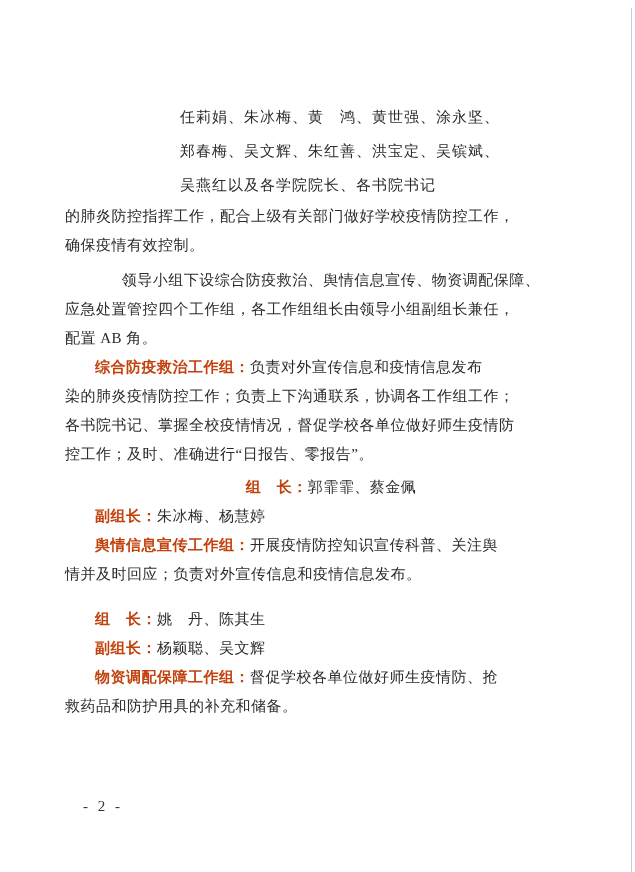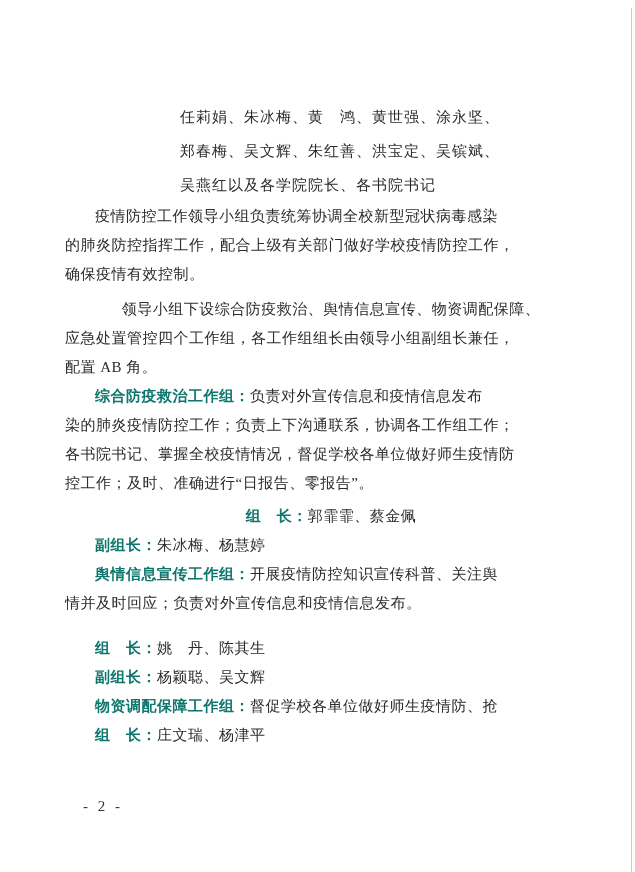--- a/index.html
+++ b/index.html
@@ -43,21 +43,21 @@
     line-height: 29px;
     letter-spacing: 0.5px;
     white-space: nowrap;
   }
   .ind { padding-left: 30px; }
   .mt6 { margin-top: 6px; text-align: center; }
   .mt4 { margin-top: 4px; text-align: center; }
   .mt3 { margin-top: 16px; }
   .lbl {
     font-weight: bold;
-    color: #0f766e;
+    color: #c2410c;
   }
   .page-number {
     position: absolute;
     left: 83px;
     top: 798px;
     font-size: 15px;
     letter-spacing: 3px;
     color: #333333;
   }
 </style>
@@ -67,21 +67,20 @@
 <div class="page">
 
   <div class="page-edge"></div>
 
   <div class="content">
 
     <div class="nline"><span>任莉娟、朱冰梅、黄　鸿、黄世强、涂永坚、</span></div>
     <div class="nline"><span>郑春梅、吴文辉、朱红善、洪宝定、吴镔斌、</span></div>
     <div class="nline"><span>吴燕红以及各学院院长、各书院书记</span></div>
 
-    <div class="bline ind"><span>疫情防控工作领导小组负责统筹协调全校新型冠状病毒感染</span></div>
     <div class="bline"><span>的肺炎防控指挥工作，配合上级有关部门做好学校疫情防控工作，</span></div>
     <div class="bline"><span>确保疫情有效控制。</span></div>
 
     <div class="bline ind mt6"><span>领导小组下设综合防疫救治、舆情信息宣传、物资调配保障、</span></div>
     <div class="bline"><span>应急处置管控四个工作组，各工作组组长由领导小组副组长兼任，</span></div>
     <div class="bline"><span>配置 AB 角。</span></div>
 
     <div class="bline ind"><span class="lbl">综合防疫救治工作组：</span><span>负责对外宣传信息和疫情信息发布</span></div>
     <div class="bline"><span>染的肺炎疫情防控工作；负责上下沟通联系，协调各工作组工作；</span></div>
     <div class="bline"><span>各书院书记、掌握全校疫情情况，督促学校各单位做好师生疫情防</span></div>
@@ -90,20 +89,20 @@
     <div class="bline ind mt4"><span class="lbl">组　长：</span><span>郭霏霏、蔡金佩</span></div>
     <div class="bline ind"><span class="lbl">副组长：</span><span>朱冰梅、杨慧婷</span></div>
 
     <div class="bline ind"><span class="lbl">舆情信息宣传工作组：</span><span>开展疫情防控知识宣传科普、关注舆</span></div>
     <div class="bline"><span>情并及时回应；负责对外宣传信息和疫情信息发布。</span></div>
 
     <div class="bline ind mt3"><span class="lbl">组　长：</span><span>姚　丹、陈其生</span></div>
     <div class="bline ind"><span class="lbl">副组长：</span><span>杨颖聪、吴文辉</span></div>
 
     <div class="bline ind"><span class="lbl">物资调配保障工作组：</span><span>督促学校各单位做好师生疫情防、抢</span></div>
+    <div class="bline"><span>救药品和防护用具的补充和储备。</span></div>
 
-    <div class="bline ind"><span class="lbl">组　长：</span><span>庄文瑞、杨津平</span></div>
 
   </div>
 
   <div class="page-number">- 2 -</div>
 
 </div>
 
 </body></html>

